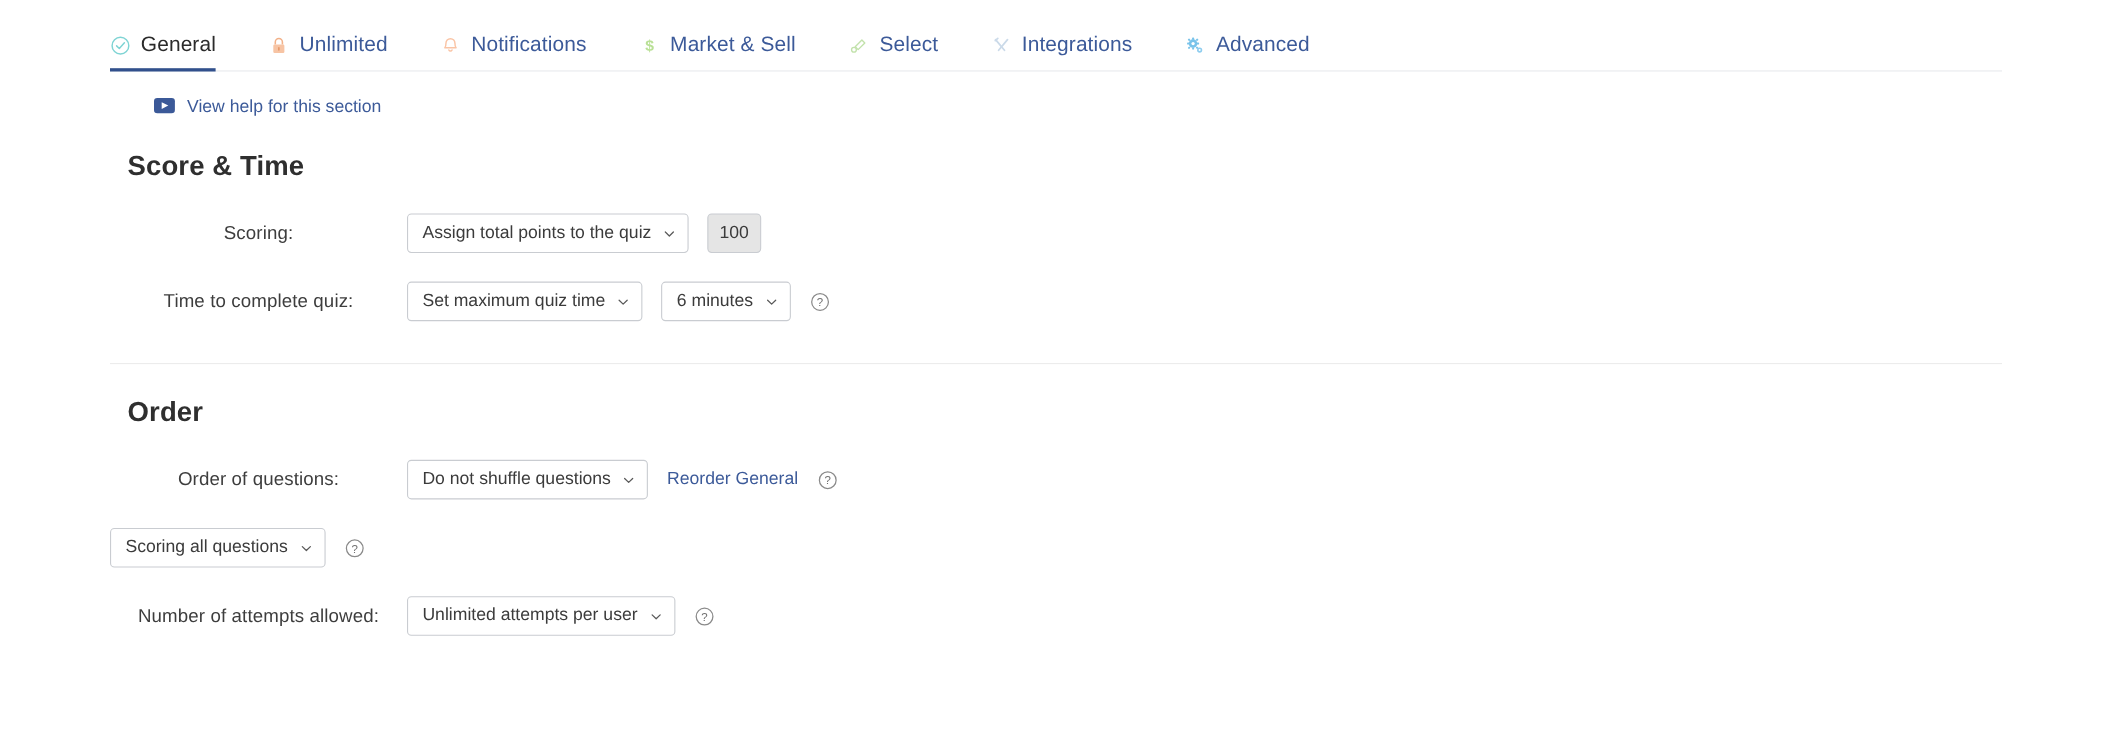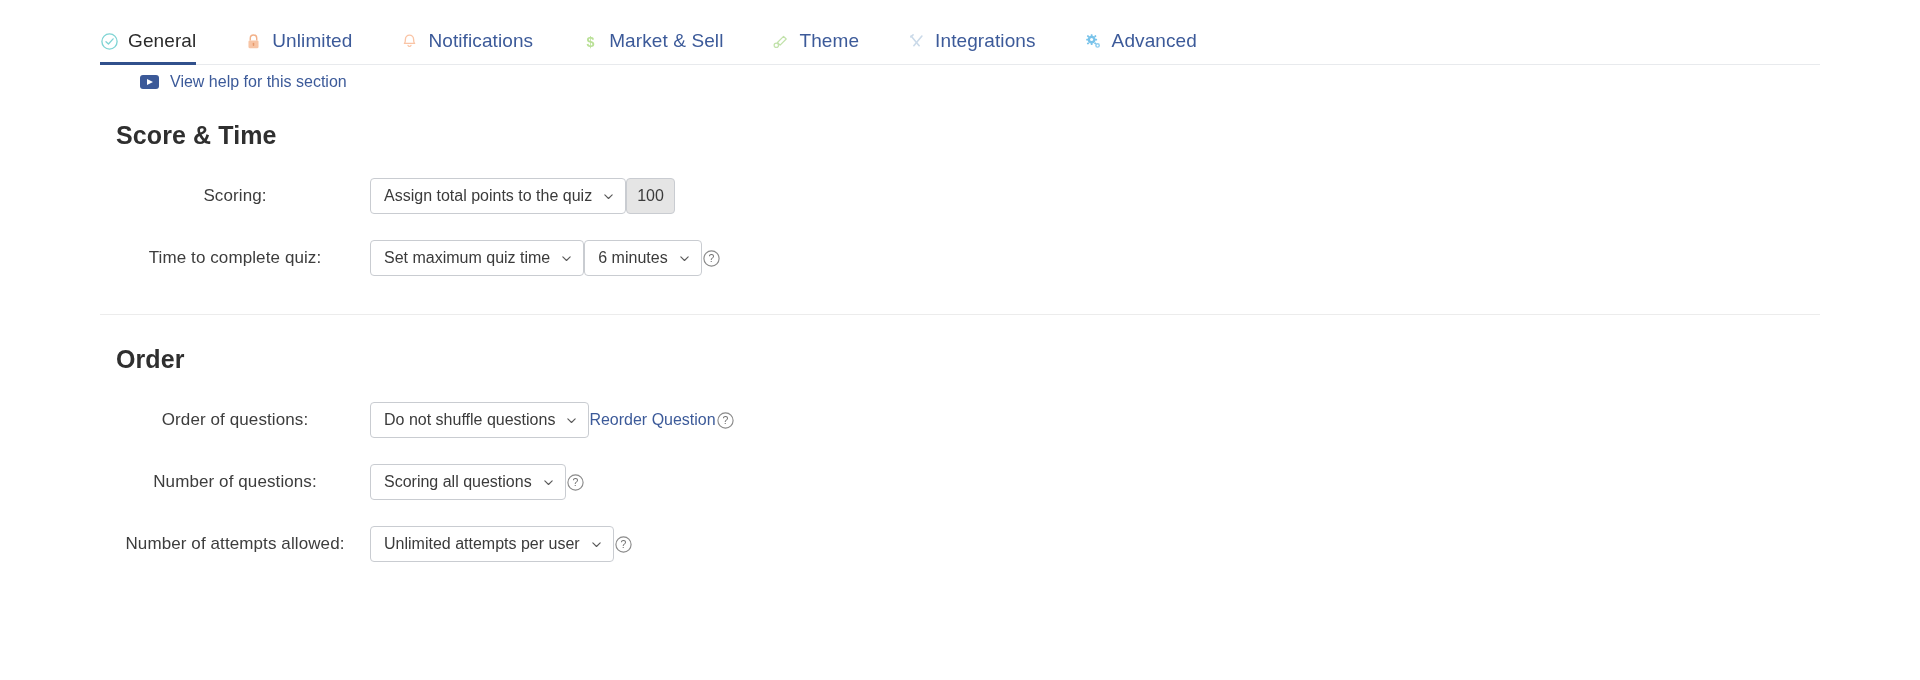--- a/index.html
+++ b/index.html
@@ -67,23 +67,23 @@
     justify-content: center;
     width: 19px;
     height: 19px;
     flex: 0 0 19px;
   }
   .tab-icon svg { display: block; }
 
   
   .helprow {
     display: flex;
-    align-items: center;
+    align-items: flex-start;
     gap: 11px;
-    margin-top: 8px;
+    margin-top: 24px;
     width: max-content;
     cursor: pointer;
     padding-left: 40px;
   }
   .play-badge {
     width: 19px;
     height: 14px;
     border-radius: 3px;
     background: #3b5998;
     display: inline-flex;
@@ -124,20 +124,21 @@
     width: 270px;
     flex: 0 0 270px;
     font-size: 17px;
     color: #3d3d3d;
     letter-spacing: .1px;
     text-align: center;
   }
   .controls {
     display: flex;
     align-items: center;
+    gap: 17px;
   }
 
   
   .select {
     display: inline-flex;
     align-items: center;
     justify-content: space-between;
     gap: 11px;
     height: 36px;
     box-sizing: border-box;
@@ -244,21 +245,21 @@
       <span>Market &amp; Sell</span>
     </div>
 
     <div class="tab">
       <span class="tab-icon">
         <svg width="19" height="19" viewBox="0 0 20 20">
           <path d="M13.2 4.6 L16 7.4 L9.6 13.8 L6.8 11 Z" fill="none" stroke="#c2e2ab" stroke-width="1.3" stroke-linejoin="round"></path>
           <circle cx="5.6" cy="13.9" r="2.3" fill="none" stroke="#c2e2ab" stroke-width="1.3"></circle>
         </svg>
       </span>
-      <span>Theme</span>
+      <span>Select</span>
     </div>
 
     <div class="tab">
       <span class="tab-icon">
         <svg width="19" height="19" viewBox="0 0 20 20">
           <path d="M4.3 4.3 L12.8 14.4" stroke="#cbdae9" stroke-width="1.7" stroke-linecap="round"></path>
           <path d="M15.7 4.3 L7.2 14.4" stroke="#cbdae9" stroke-width="1.7" stroke-linecap="round"></path>
           <path d="M4 5.2 L6.4 3" stroke="#cbdae9" stroke-width="1.7" stroke-linecap="round"></path>
         </svg>
       </span>
@@ -352,32 +353,31 @@
       <div class="row-label">Order of questions:</div>
       <div class="controls">
         <div class="select">
           <span>Do not shuffle questions</span>
           <span class="caret">
             <svg width="11" height="11" viewBox="0 0 12 12">
                 <path d="M2 4.3 L6 8.2 L10 4.3" fill="none" stroke="#5a5a5a" stroke-width="1.25" stroke-linecap="round" stroke-linejoin="round"></path>
               </svg>
           </span>
         </div>
-        <span class="linkbtn">Reorder Question</span>
+        <span class="linkbtn">Reorder General</span>
         <span class="helpicon">
           <svg width="19" height="19" viewBox="0 0 20 20">
             <circle cx="10" cy="10" r="8" fill="none" stroke="#8a8a8a" stroke-width="1.2"></circle>
             <text x="10" y="14" font-family="'Liberation Sans', sans-serif" font-size="11" text-anchor="middle" fill="#6f6f6f">?</text>
           </svg>
         </span>
       </div>
     </div>
 
     <div class="row">
-      <div class="row-label">Number of questions:</div>
       <div class="controls">
         <div class="select">
           <span>Scoring all questions</span>
           <span class="caret">
             <svg width="11" height="11" viewBox="0 0 12 12">
                 <path d="M2 4.3 L6 8.2 L10 4.3" fill="none" stroke="#5a5a5a" stroke-width="1.25" stroke-linecap="round" stroke-linejoin="round"></path>
               </svg>
           </span>
         </div>
         <span class="helpicon">

